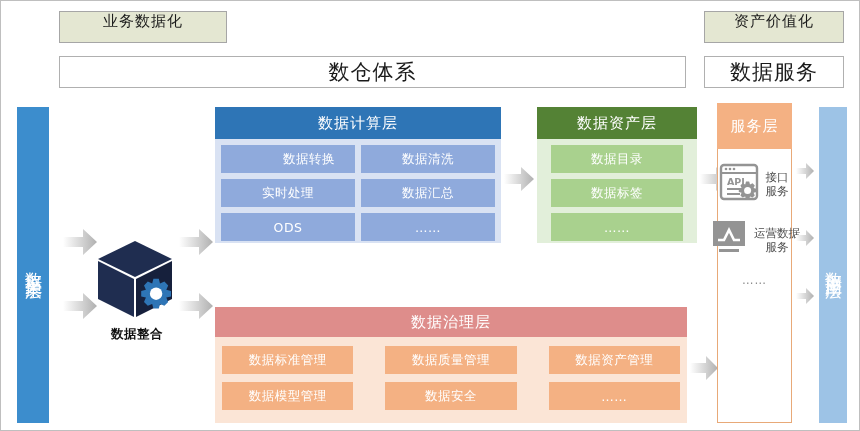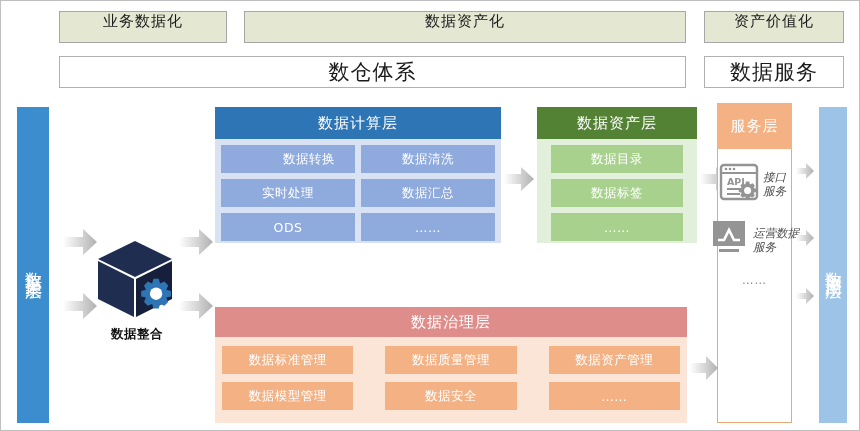--- a/index.html
+++ b/index.html
@@ -39,43 +39,40 @@
   .svc{position:absolute;box-sizing:border-box;}
   .svc .shead{box-sizing:border-box;width:100%;height:46px;background:#f4b183;
         display:flex;align-items:center;justify-content:center;
         color:#ffffff;font-size:15px;letter-spacing:1px;}
   .svc .sbody{box-sizing:border-box;width:100%;background:#ffffff;
         border:1px solid #e8a978;border-top:none;
         display:flex;flex-direction:column;align-items:center;
         padding-top:12px;gap:2px;}
   .svcitem{display:flex;flex-direction:row;align-items:center;gap:3px;
         margin-bottom:10px;}
-  .svclabel{color:#4d4d4d;font-size:11.5px;line-height:1.25;font-style:italic;}
+  .svclabel{color:#4d4d4d;font-size:11.5px;line-height:1.25;text-align:center;}
   .dots{color:#8c8c8c;font-size:11.5px;letter-spacing:1px;}
 
   
   .arrow{position:absolute;}
   .arrow svg{display:block;}
 
   
   .integrate{position:absolute;display:flex;flex-direction:column;
              align-items:center;}
   .integrate .ilabel{margin-top:1px;color:#111111;font-size:12.5px;
              font-weight:bold;letter-spacing:.5px;}
 </style>
 </head>
 <body>
 
 <div id="root">
 
   <div class="band" style="left:58px;top:10px;width:168px;height:32px;">
     <span>业务数据化</span>
-  </div>
-  <div class="band" style="left:243px;top:10px;width:442px;height:32px;">
-    <span>数据资产化</span>
   </div>
   <div class="band" style="left:703px;top:10px;width:140px;height:32px;">
     <span>资产价值化</span>
   </div>
 
   <div class="plainbox" style="left:58px;top:55px;width:627px;height:32px;">
     <span>数仓体系</span>
   </div>
   <div class="plainbox" style="left:703px;top:55px;width:140px;height:32px;">
     <span>数据服务</span>

